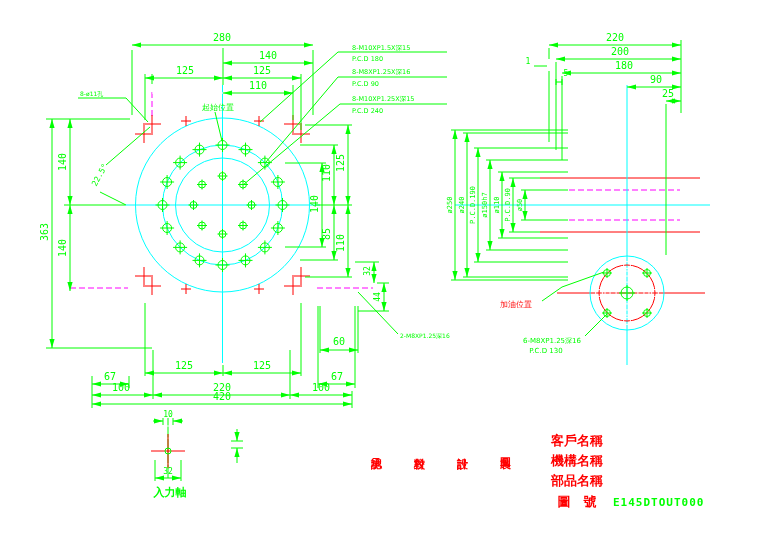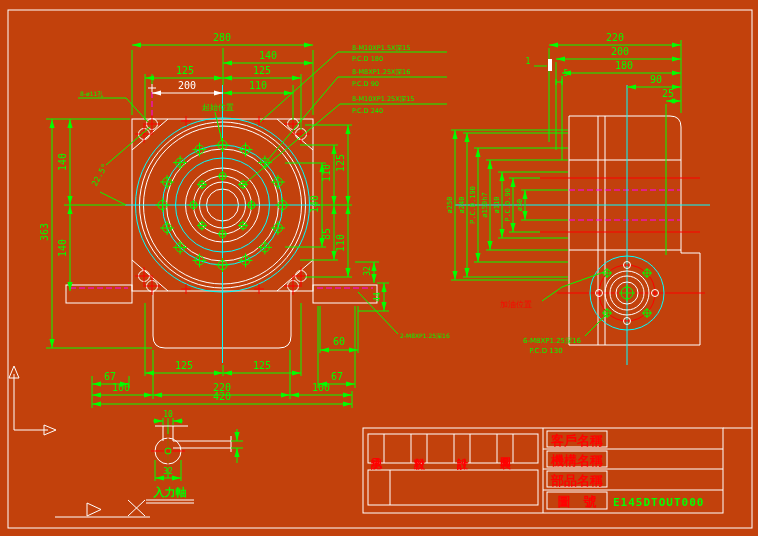--- a/index.html
+++ b/index.html
@@ -1,16 +1,16 @@
 <!DOCTYPE html>
 <html><head>
 <meta charset="utf-8">
 <style>
   html,body{margin:0;padding:0;background:#000;}
-  #screen{position:relative;width:758px;height:536px;background:#c2410c;overflow:hidden;
+  #screen{position:relative;width:758px;height:536px;background:#ffffff;overflow:hidden;
           font-family:"DejaVu Sans Mono",monospace;}
   svg{position:absolute;left:0;top:0;}
   .w{stroke:#ffffff;fill:none;stroke-width:1;}
   .c{stroke:#00ffff;fill:none;stroke-width:1;}
   .r{stroke:#ff0000;fill:none;stroke-width:1;}
   .m{stroke:#ff00ff;fill:none;stroke-width:1;stroke-dasharray:6 3;}
   .g{stroke:#00ff00;fill:none;stroke-width:1;}
   .dim{stroke:#00ff00;fill:none;stroke-width:1;}
   .wdim{stroke:#ffffff;fill:none;stroke-width:1;}
   text{fill:#00ff00;font-family:"DejaVu Sans Mono",monospace;}

